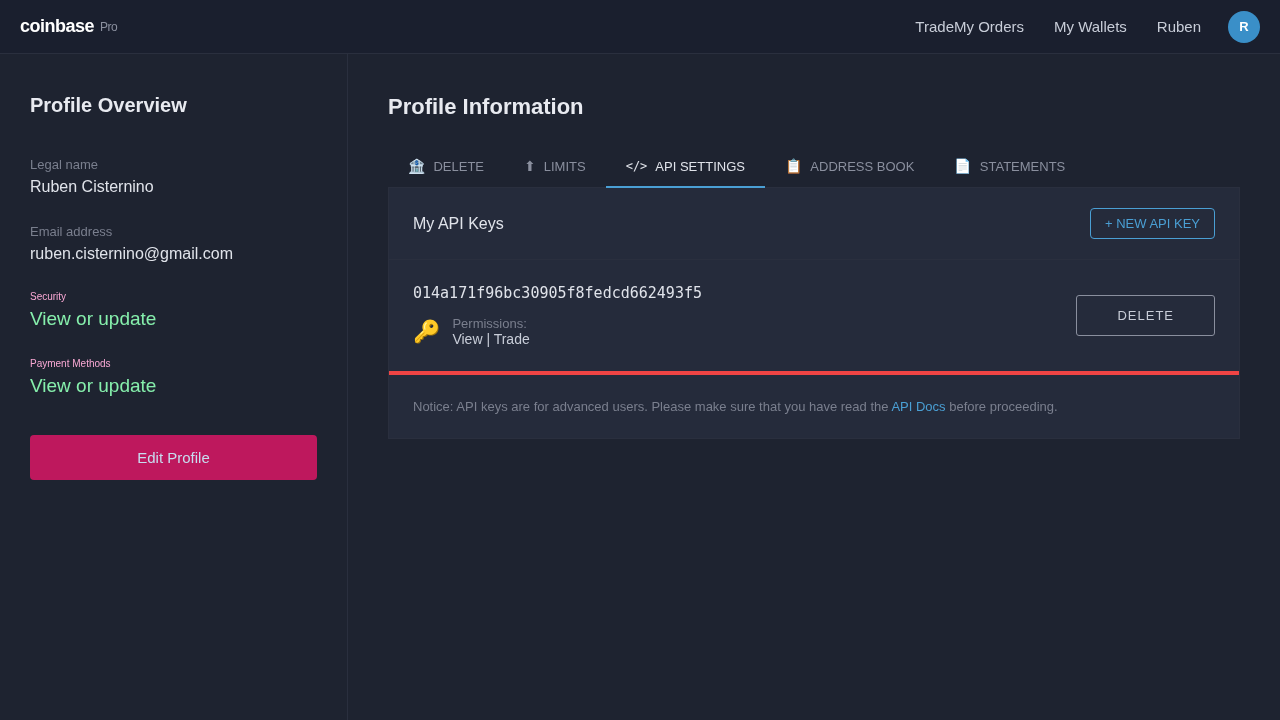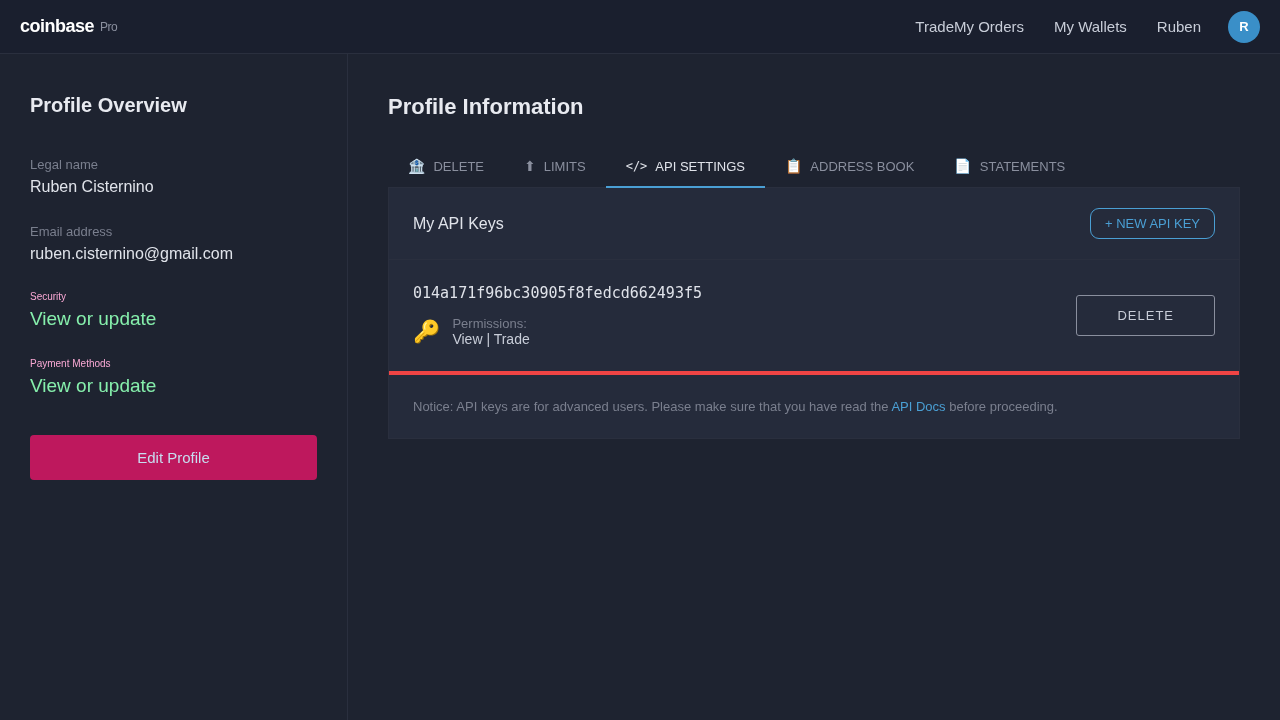--- a/index.html
+++ b/index.html
@@ -187,21 +187,21 @@
       font-size: 16px;
       color: #e0e3ea;
     }
     .new-api-btn {
       background: transparent;
       border: 1px solid #4a9fd4;
       color: #4a9fd4;
       padding: 7px 14px;
       font-size: 13px;
       cursor: pointer;
-      border-radius: 9px;
+      border-radius: 4px;
     }
 
     
     .api-key-item {
       display: flex;
       align-items: center;
       padding: 24px 24px;
       border-bottom: 4px solid #ef4444;
       gap: 20px;
     }

